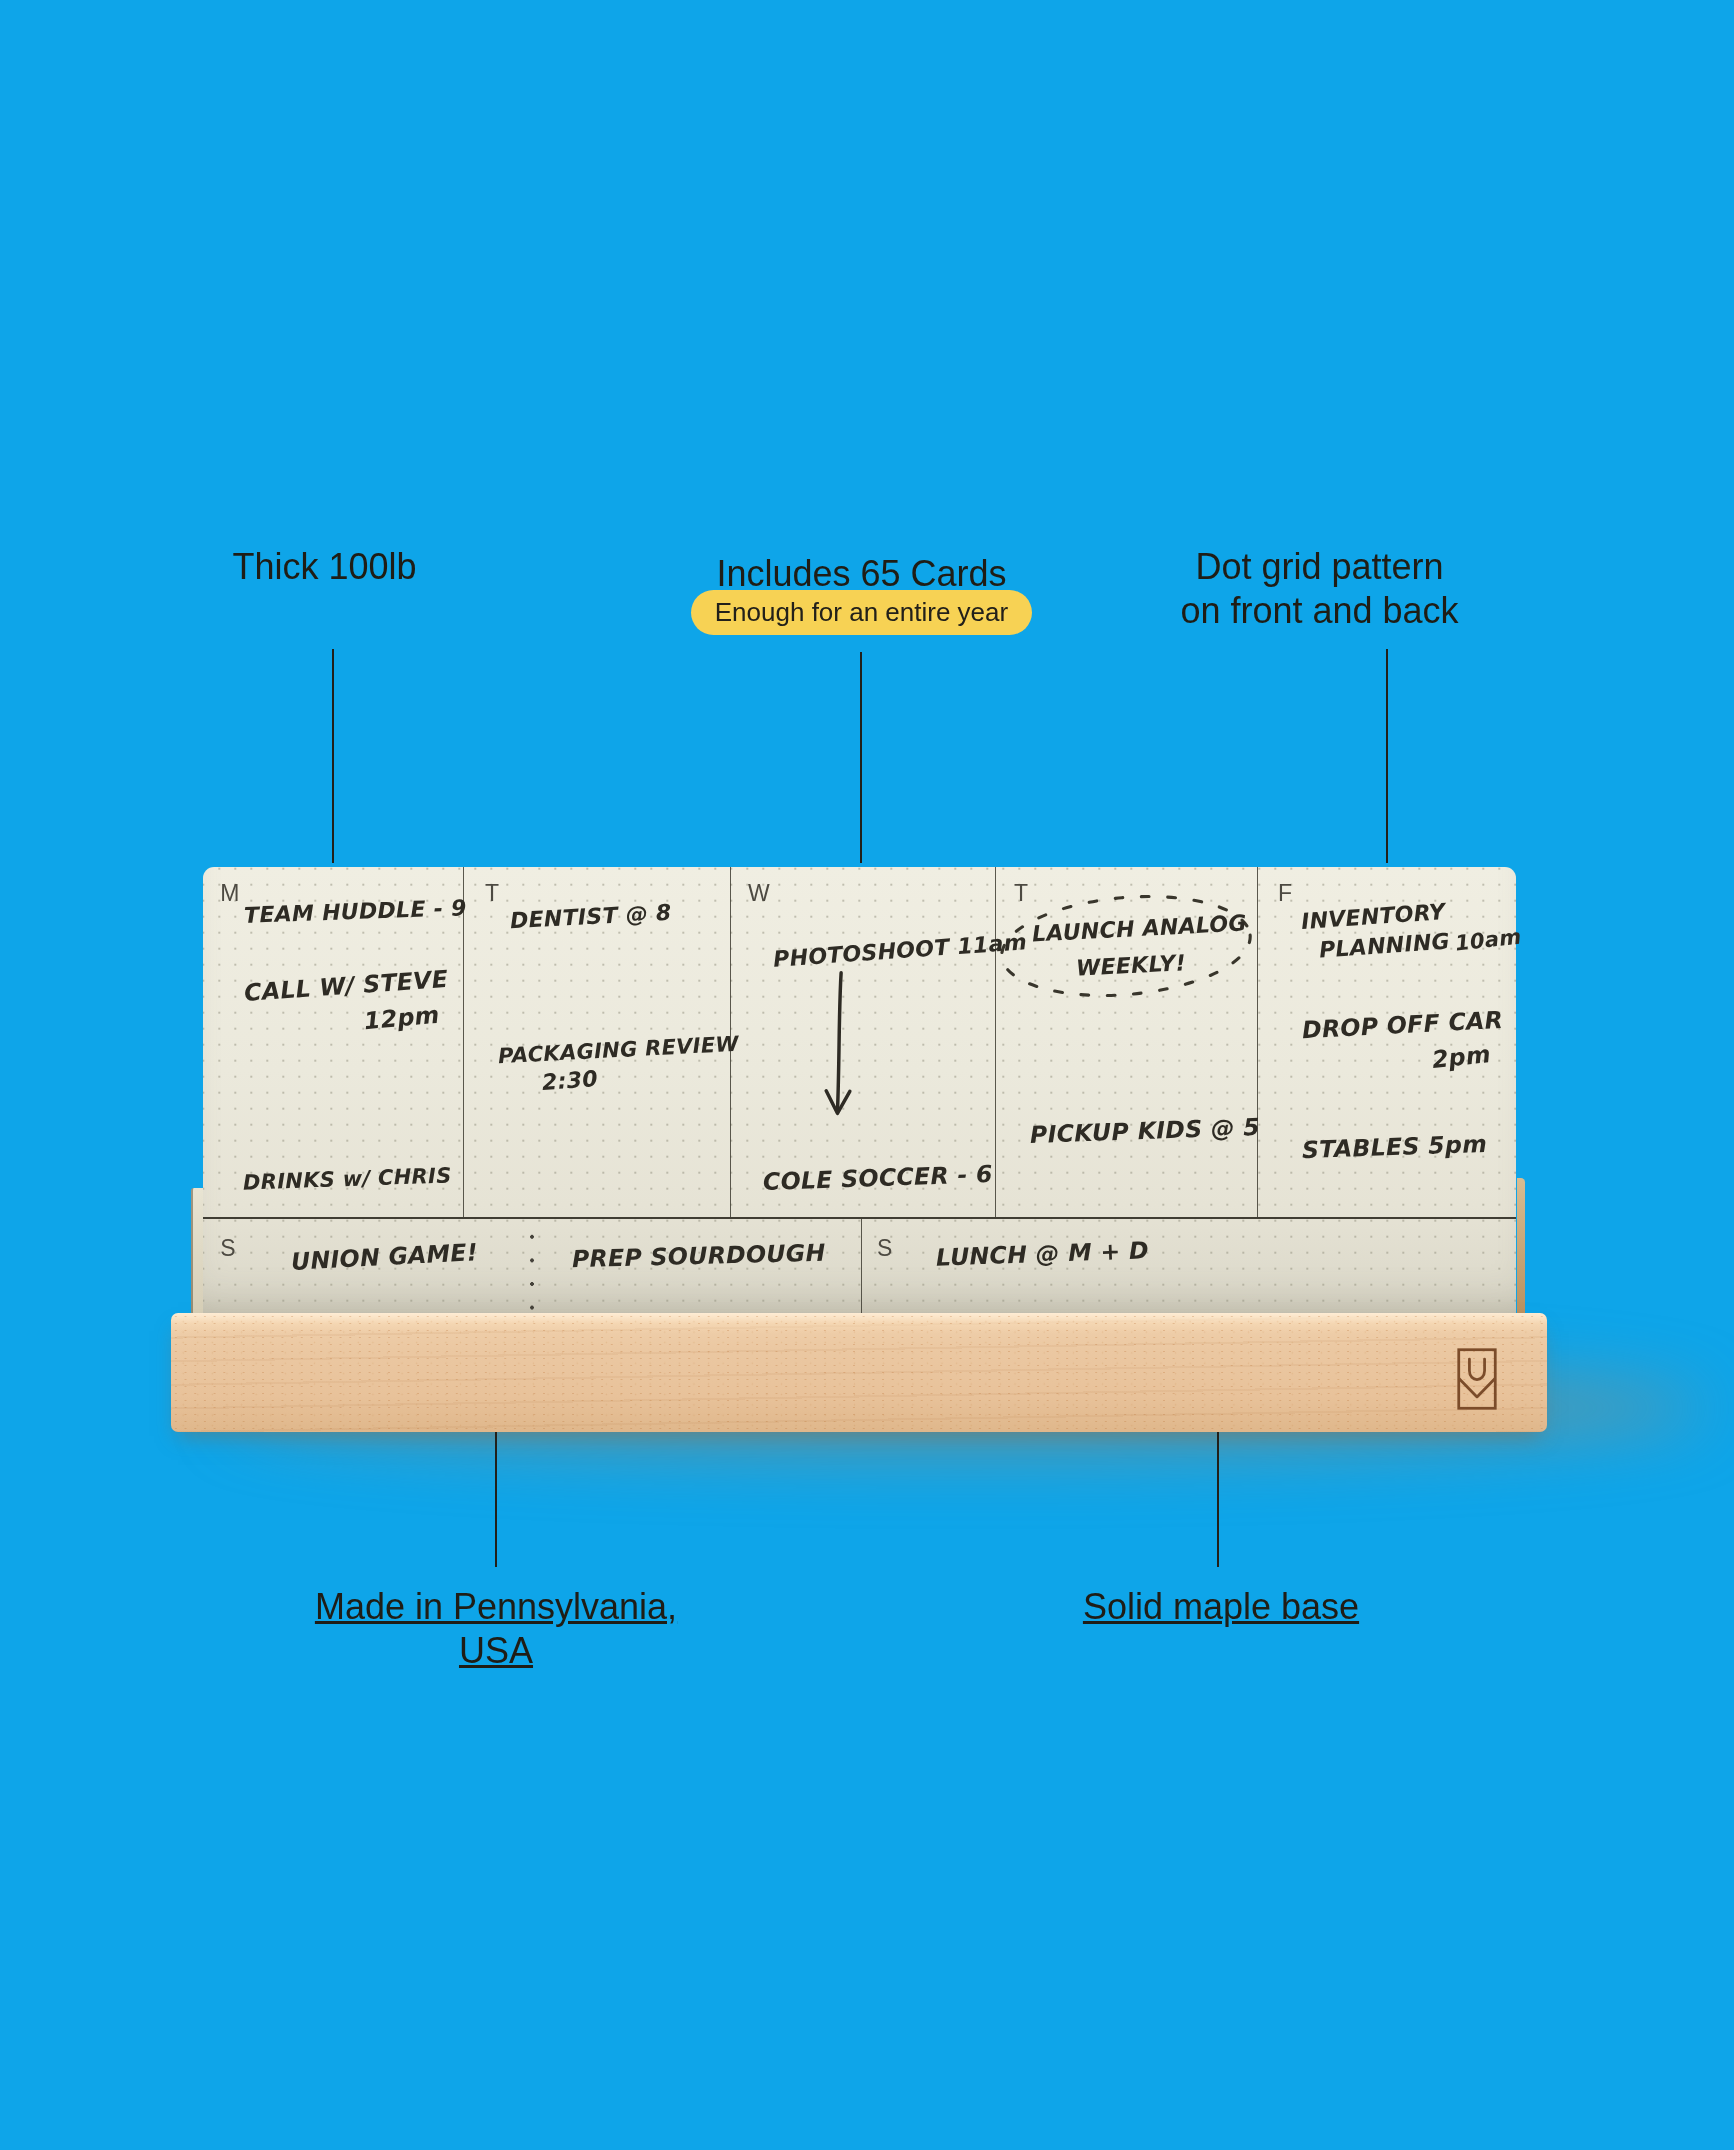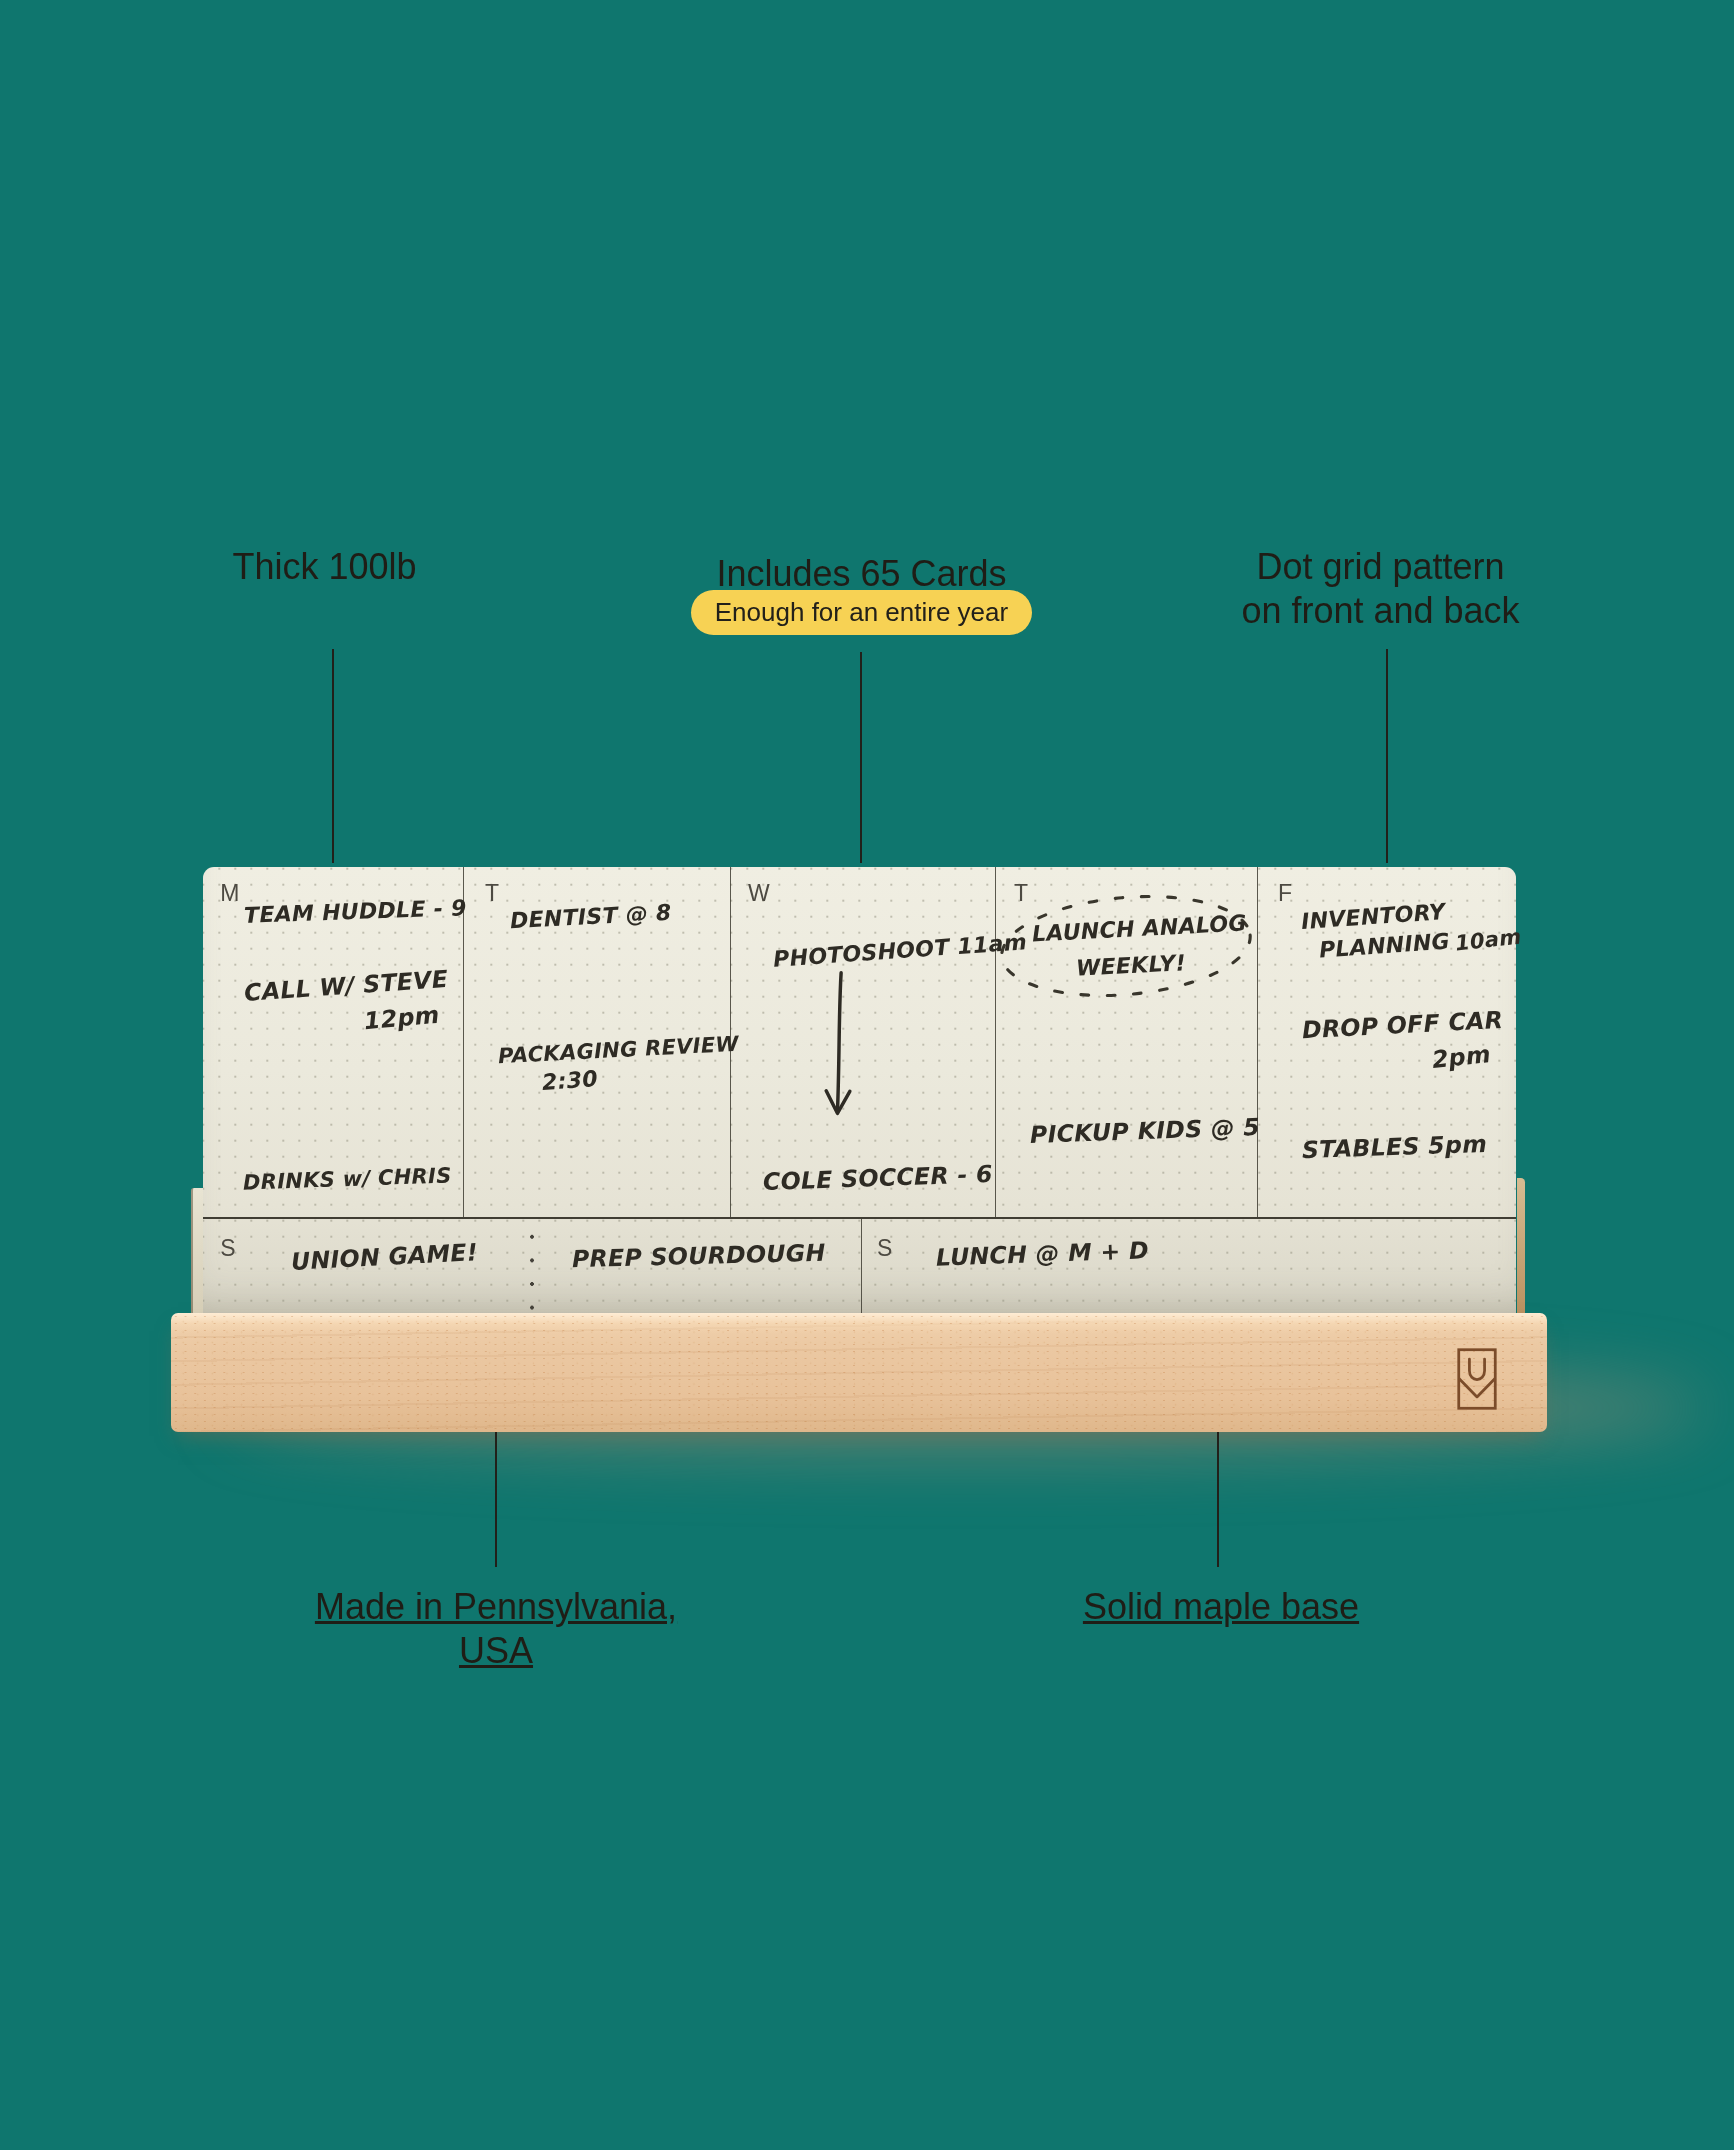--- a/index.html
+++ b/index.html
@@ -1,16 +1,16 @@
 <!DOCTYPE html>
 <html style="font-size:11px"><head>
 <meta charset="utf-8">
 <style>
   html,body{margin:0;padding:0;background:#F8F5E9;}
-  #canvas{position:relative;width:1734px;height:2151px;background:#0f766e;overflow:hidden;
+  #canvas{position:relative;width:1734px;height:2151px;background:#0ea5e9;overflow:hidden;
           font-family:"Liberation Sans",sans-serif;}
   
   .ann{position:absolute;color:#1F1D16;font-size:36px;line-height:44px;text-align:center;}
   .ann span{display:block;}
   .vline{position:absolute;width:2.1px;background:#22201A;}
   #badge-wrap{position:absolute;left:688px;top:590px;width:347px;text-align:center;}
   .badge{display:inline-block;background:#F7D254;border-radius:25px;padding:7px 23.6px;
          font-size:26px;line-height:30.5px;color:#22201A;white-space:nowrap;text-align:right;}
   
   #card{position:absolute;left:203px;top:867px;width:1313px;height:451px;
@@ -60,21 +60,21 @@
 
   <div class="ann" id="a1" style="left:151px;top:545px;width:347px;">
     <span>Thick 100lb</span>
   </div>
   <div class="ann" style="left:688px;top:552px;width:347px;">
     <span>Includes 65 Cards</span>
   </div>
   <div id="badge-wrap">
     <span class="badge">Enough for an entire year</span>
   </div>
-  <div class="ann" style="left:1193px;top:545px;width:375px;">
+  <div class="ann" style="left:1132px;top:545px;width:375px;">
     <span>Dot grid pattern</span>
     <span>on front and back</span>
   </div>
 
   <div class="vline" style="left:332px;top:649px;height:214px;"></div>
   <div class="vline" style="left:860px;top:652px;height:211px;"></div>
   <div class="vline" style="left:1386px;top:649px;height:214px;"></div>
 
   <div id="base-shadow"></div>
   <div class="sliver-left"></div>

